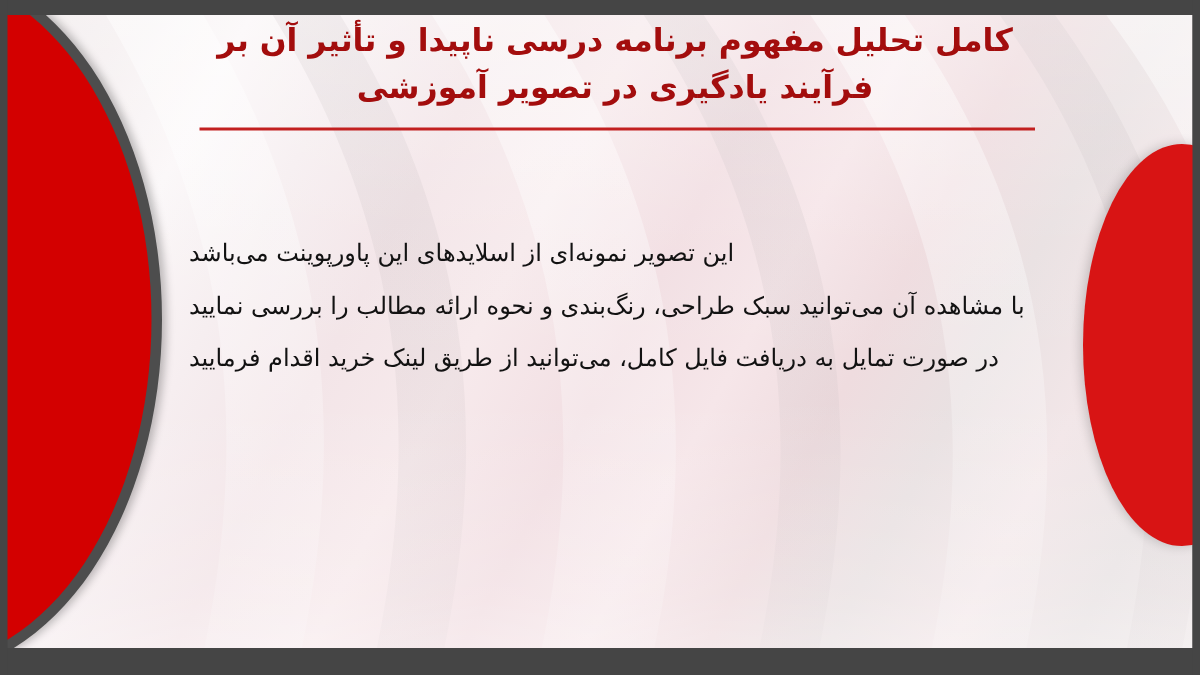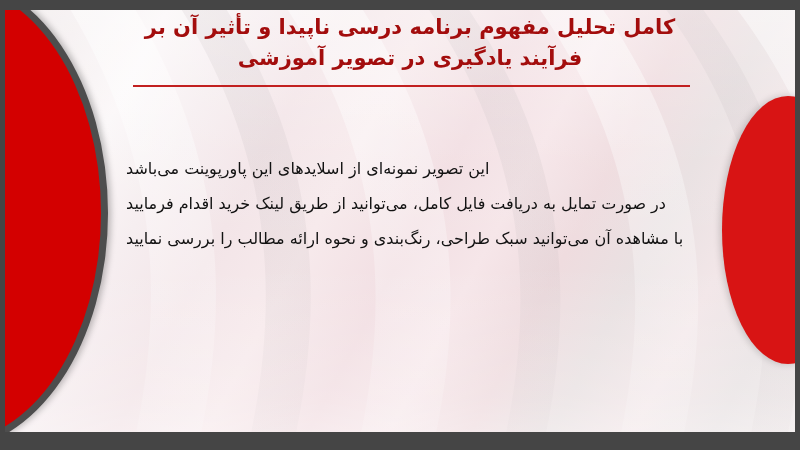--- a/index.html
+++ b/index.html
@@ -199,22 +199,22 @@
   <div class="oval-right"></div>
 
   <div class="title-block">
     <div class="title-line">کامل تحلیل مفهوم برنامه درسی ناپیدا و تأثیر آن بر</div>
     <div class="title-line">فرآیند یادگیری در تصویر آموزشی</div>
     <div class="title-rule"></div>
   </div>
 
   <div class="body-block">
     <div class="body-line">این تصویر نمونه‌ای از اسلایدهای این پاورپوینت می‌باشد</div>
+    <div class="body-line">با مشاهده آن می‌توانید سبک طراحی، رنگ‌بندی و نحوه ارائه مطالب را بررسی نمایید</div>
     <div class="body-line">در صورت تمایل به دریافت فایل کامل، می‌توانید از طریق لینک خرید اقدام فرمایید</div>
-    <div class="body-line">با مشاهده آن می‌توانید سبک طراحی، رنگ‌بندی و نحوه ارائه مطالب را بررسی نمایید</div>
   </div>
 
   <div class="frame-top"></div>
   <div class="frame-bottom"></div>
   <div class="frame-left"></div>
   <div class="frame-right"></div>
 
 </div>
 
 </body></html>

